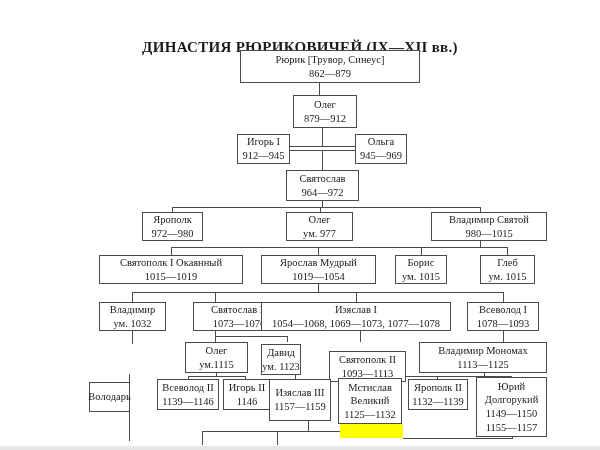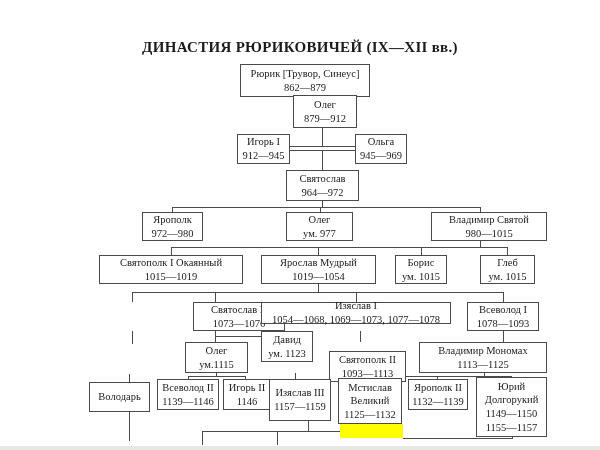--- a/index.html
+++ b/index.html
@@ -14,42 +14,42 @@
   .box{
     position:absolute;background:#ffffff;border:1px solid #4a4a4a;box-sizing:border-box;
     display:flex;flex-direction:column;justify-content:center;align-items:center;
     font-size:10.5px;line-height:1.3;color:#1c1c1c;text-align:center;white-space:nowrap;
   }
   .hline,.vline{position:absolute;background:#4a4a4a;}
   .hline{height:1px;} .vline{width:1px;}
   #highlight{position:absolute;left:340px;top:424px;width:63px;height:14px;background:#ffff00;}
   #bottom-edge{position:absolute;left:0;top:446px;width:600px;height:4px;background:#e7e7e5;}
 
-  #b-rurik{left:240px;top:64px;width:130px;height:33px}
+  #b-rurik{left:240px;top:50px;width:180px;height:33px}
   #b-oleg1{left:293px;top:95px;width:64px;height:33px}
   #b-igor1{left:237px;top:134px;width:53px;height:30px}
   #b-olga{left:355px;top:134px;width:52px;height:30px}
   #b-svyatoslav{left:286px;top:170px;width:73px;height:31px}
   #b-yaropolk1{left:142px;top:212px;width:61px;height:29px}
   #b-oleg2{left:286px;top:212px;width:67px;height:29px}
   #b-vladimir-svyatoy{left:431px;top:212px;width:116px;height:29px}
   #b-svyatopolk1{left:99px;top:255px;width:144px;height:29px}
   #b-yaroslav{left:261px;top:255px;width:115px;height:29px}
   #b-boris{left:395px;top:255px;width:52px;height:29px}
   #b-gleb{left:480px;top:255px;width:55px;height:29px}
   #b-vladimir2{left:99px;top:302px;width:67px;height:29px}
   #b-svyatoslav2{left:193px;top:302px;width:92px;height:29px}
-  #b-izyaslav1{left:261px;top:302px;width:190px;height:22px}
+  #b-izyaslav1{left:261px;top:302px;width:190px;height:29px}
   #b-vsevolod1{left:467px;top:302px;width:72px;height:29px}
   #b-rostislav{left:104px;top:344px;width:65px;height:30px}
   #b-oleg3{left:185px;top:342px;width:63px;height:31px}
-  #b-david{left:261px;top:331px;width:52px;height:31px}
+  #b-david{left:261px;top:344px;width:40px;height:31px}
   #b-svyatopolk2{left:329px;top:351px;width:77px;height:31px}
   #b-monomakh{left:419px;top:342px;width:128px;height:31px}
-  #b-volodar{left:89px;top:382px;width:61px;height:30px}
+  #b-volodar{left:89px;top:382px;width:41px;height:30px}
   #b-vsevolod2{left:157px;top:379px;width:62px;height:31px}
   #b-igor2{left:223px;top:379px;width:48px;height:31px}
   #b-izyaslav3{left:269px;top:379px;width:62px;height:42px}
   #b-mstislav{left:338px;top:378px;width:64px;height:46px}
   #b-yaropolk2{left:408px;top:379px;width:60px;height:31px}
   #b-yuri{left:476px;top:377px;width:71px;height:60px}
 </style>
 </head>
 <body>
 
@@ -147,20 +147,24 @@
     <div>1019—1054</div>
   </div>
   <div class="box" id="b-boris">
     <div>Борис</div>
     <div>ум. 1015</div>
   </div>
   <div class="box" id="b-gleb">
     <div>Глеб</div>
     <div>ум. 1015</div>
   </div>
+  <div class="box" id="b-vladimir2">
+    <div>Владимир</div>
+    <div>ум. 1032</div>
+  </div>
   <div class="box" id="b-svyatoslav2">
     <div>Святослав II</div>
     <div>1073—1076</div>
   </div>
   <div class="box" id="b-izyaslav1">
     <div>Изяслав I</div>
     <div>1054—1068, 1069—1073, 1077—1078</div>
   </div>
   <div class="box" id="b-vsevolod1">
     <div>Всеволод I</div>

